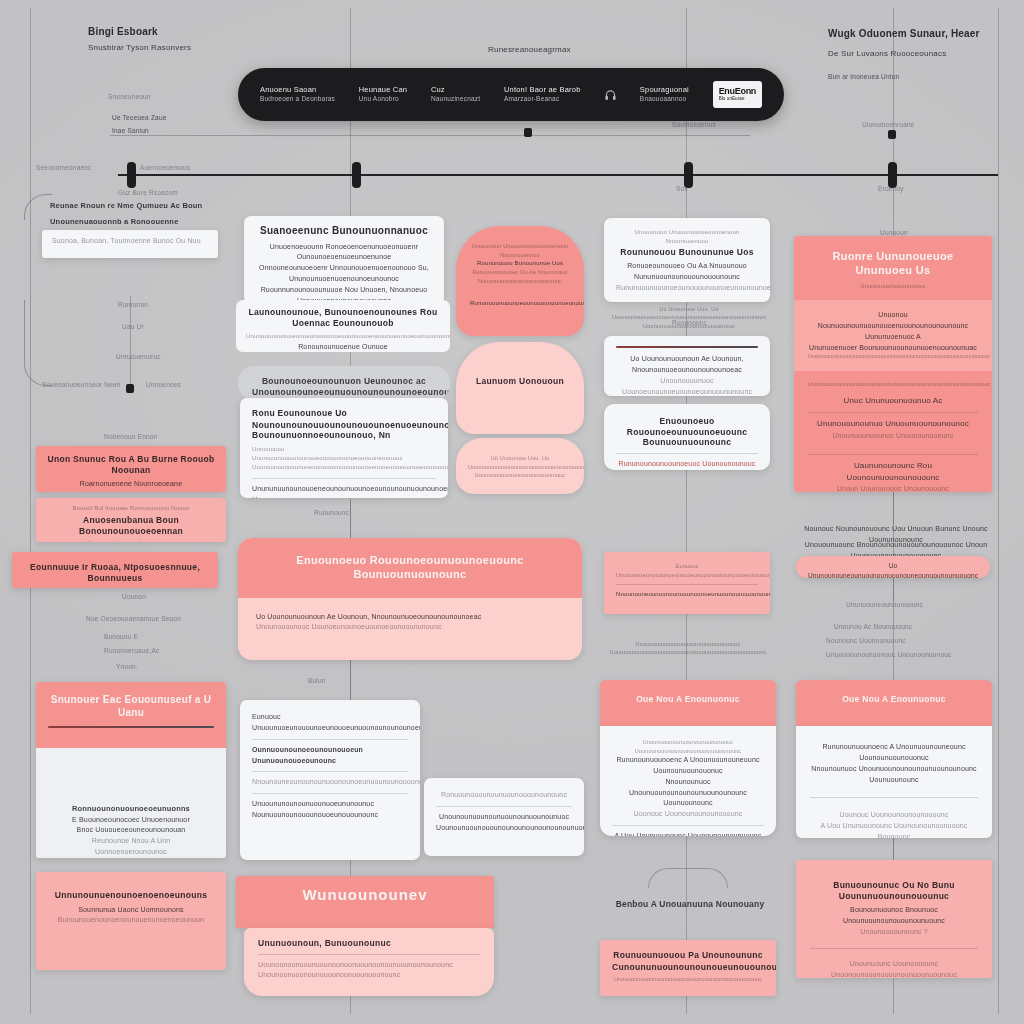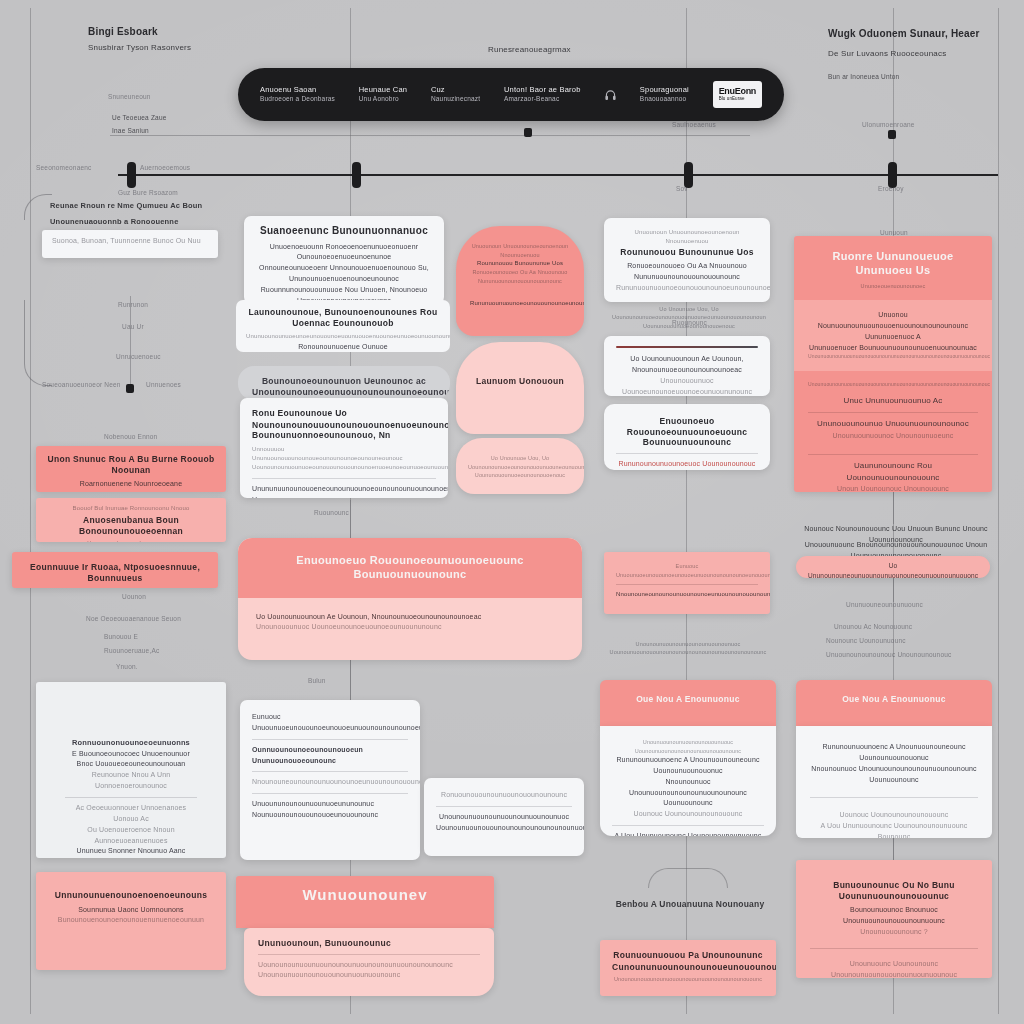--- a/index.html
+++ b/index.html
@@ -350,20 +350,24 @@
     <div class="c-title sm center">Eounnuuue  Ir Ruoaa, Ntposuoesnnuue, Bounnuueus</div>
   </div>
 
   <div class="loose tiny faint" style="left:122px; top:592px;">Uounon</div>
   <div class="loose tiny faint" style="left:86px; top:614px;">Noe Oeoeouoaenanoue  Seuon</div>
   <div class="loose tiny faint" style="left:104px; top:632px;">Bunouou E</div>
   <div class="loose tiny faint" style="left:104px; top:646px;">Ruounoeruaue,Ac</div>
   <div class="loose tiny faint" style="left:116px; top:662px;">Ynuon.</div>
 
   <div class="card light sharp" style="left:36px; top:682px; width:190px; height:176px; padding:0;">
+    <div class="split-head" style="margin:0; padding:12px 12px 14px 12px;">
+      <div class="c-title white center" style="margin:0;">Snunouer Eac Eouounuseuf a U Uanu</div>
+      <div class="bar" style="margin-top:7px;"></div>
+    </div>
     <div style="padding:10px 29px;margin-top:45px;">
       <div class="c-line center" style="font-weight:bold; font-size:7.5px;">Ronnuounonuounoeoeunuonns</div>
       <div class="c-line center">E Buounoeounocoec Unuoenounuor Bnoc Uououeoeouneounounouan</div>
       <div class="c-line center faint">Reunounoe Nnou A Unn Uonnoenoerounounoc</div>
       <div class="divider"></div>
       <div class="c-line center faint">Ac Oeoeuuonnouer Unnoenanoes Uonouo Ac</div>
       <div class="c-line center faint">Ou Uoenoueroenoe Nnoun Aunnoeuoeanuenuoes</div>
       <div class="c-line center">Ununueu Snonner Nnounuo Aanc  Snounoouooc</div>
       <div class="c-line center">Suounue  Uoeoenuoeou, Bonuounuenoenuoenoeoc</div>
     </div>

